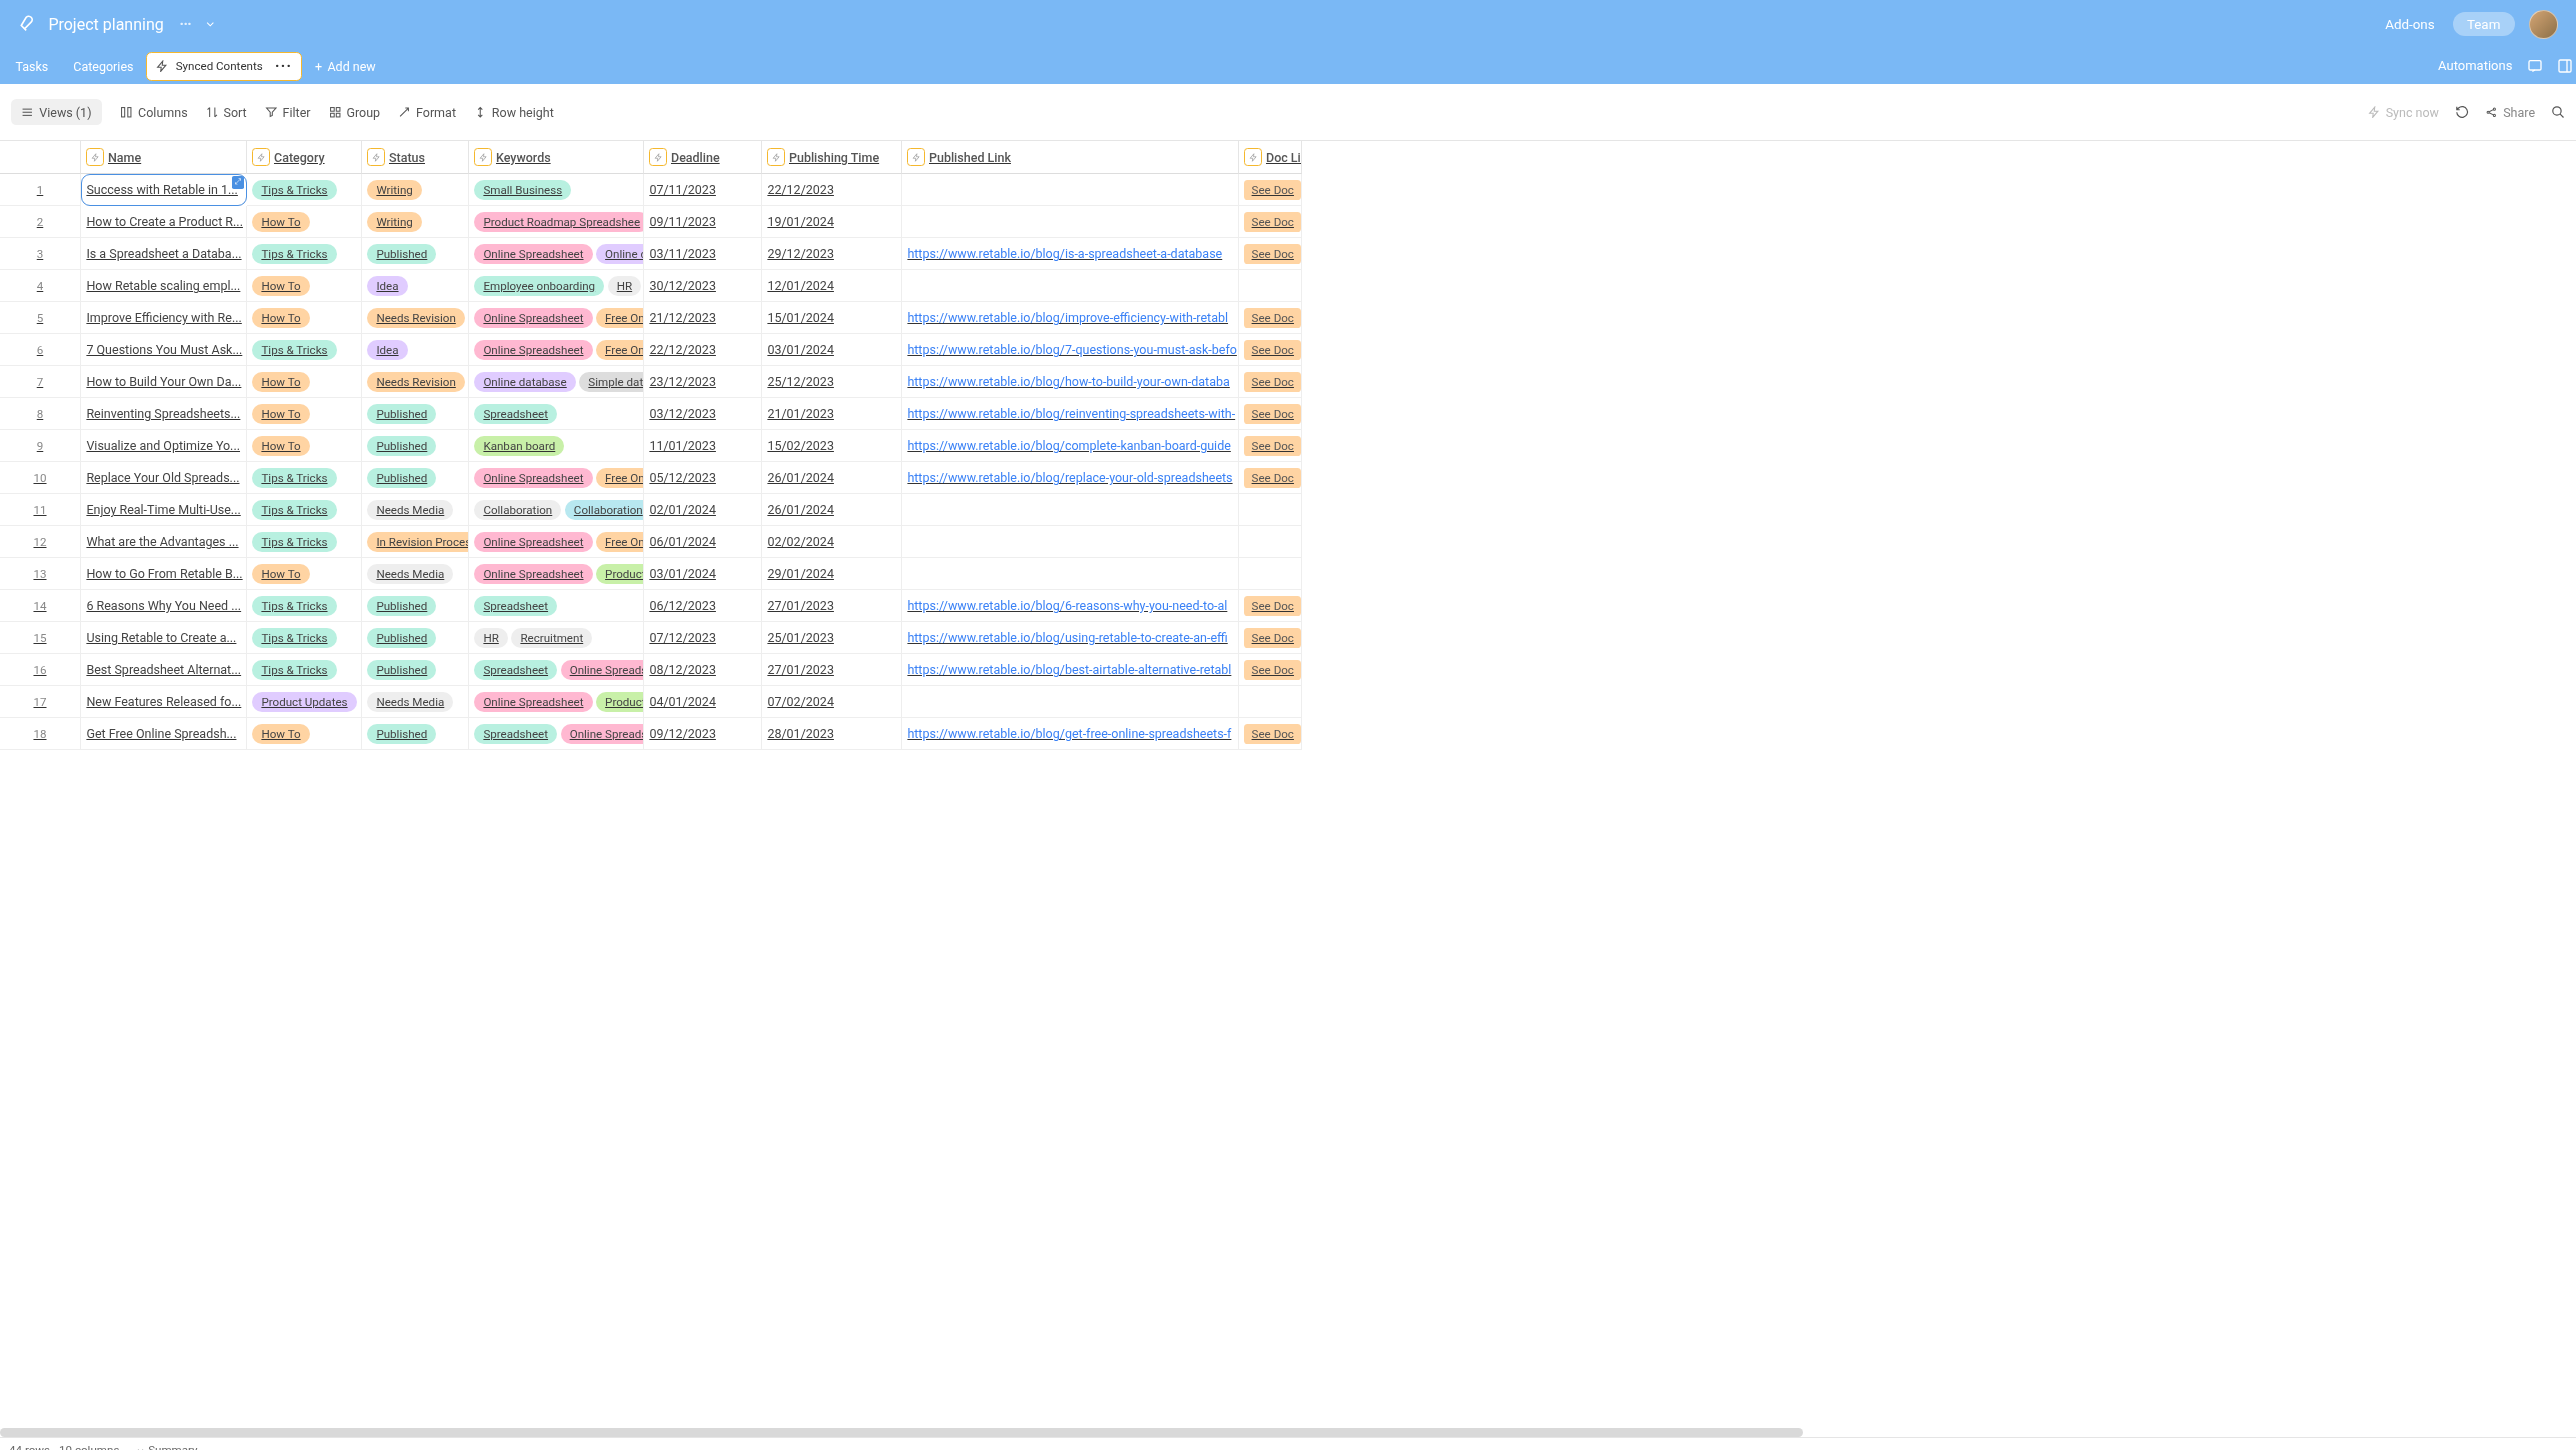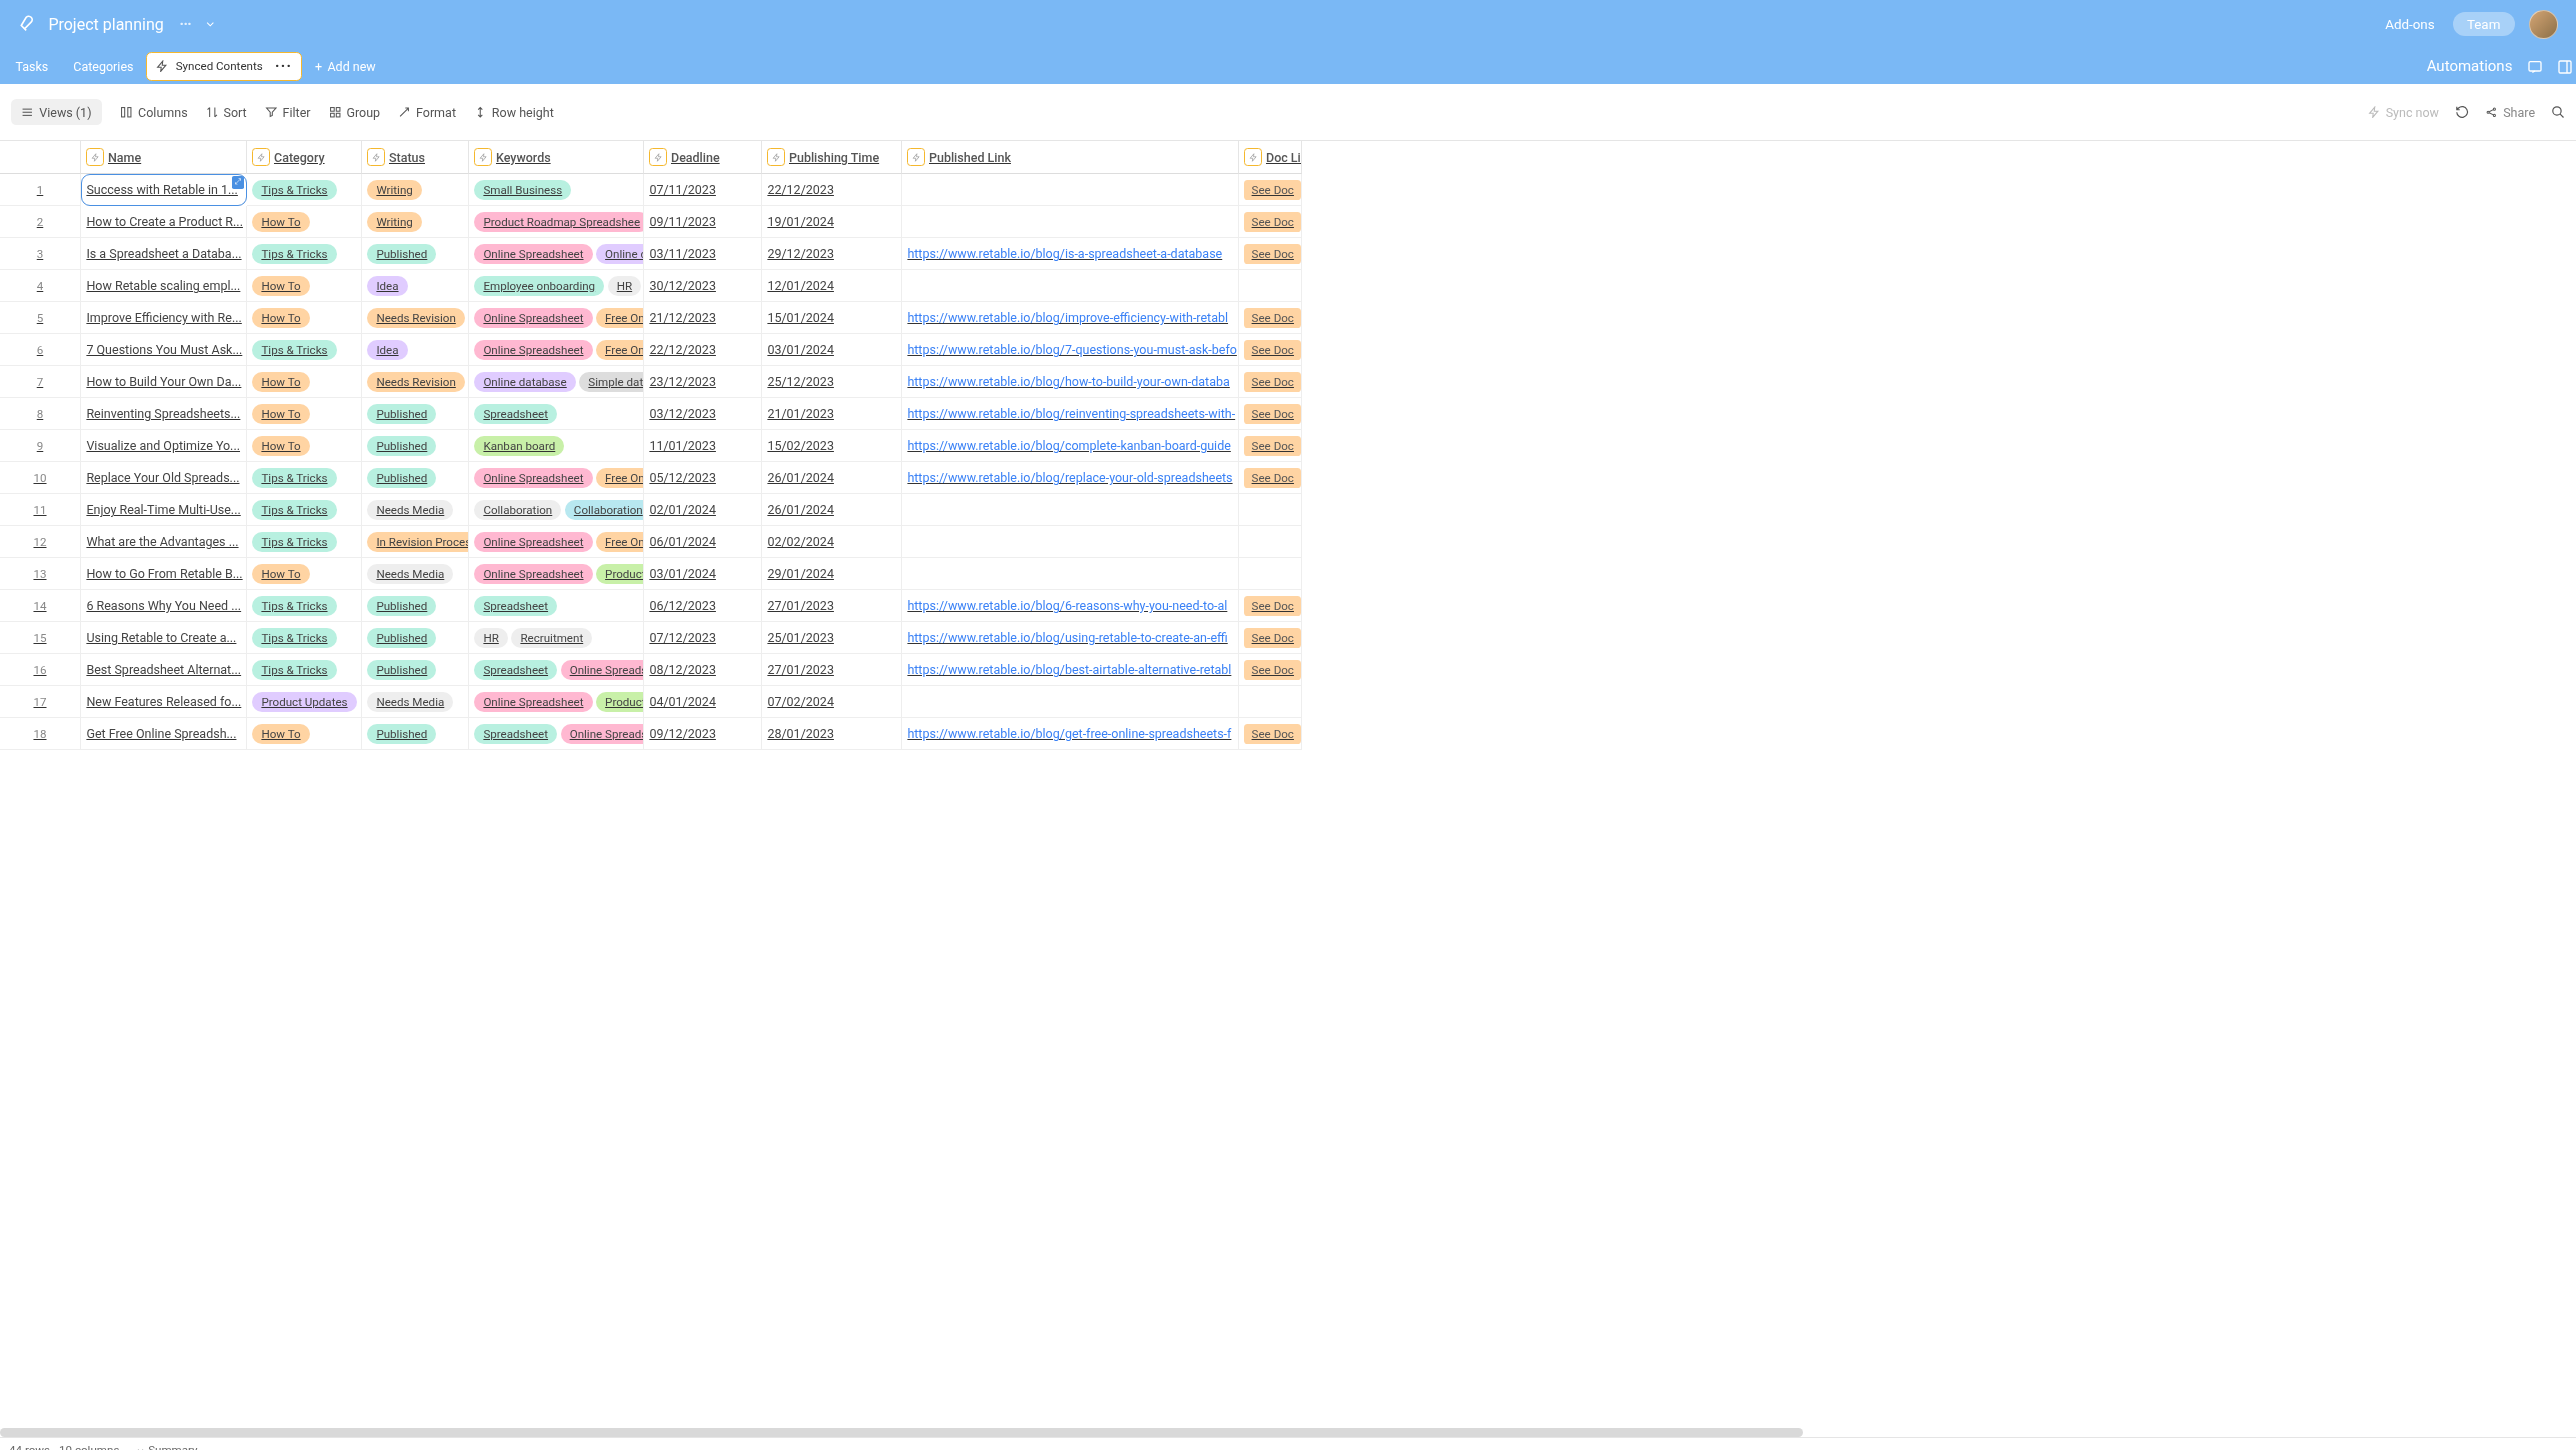--- a/index.html
+++ b/index.html
@@ -14,21 +14,21 @@
 .topbar .addons { margin-right: 18px; font-size: 13.4px; }
 .topbar .team-badge { background: rgba(255,255,255,0.35); padding: 4.5px 14.3px; border-radius: 14.3px; font-size: 13.4px; margin-right: 14.3px; }
 .avatar { width: 29px; height: 29px; border-radius: 50%; background: linear-gradient(135deg,#d4a574,#8b6f47); border: 1.8px solid rgba(255,255,255,0.5); }
 
 .tabsrow { background: #7AB8F5; display: flex; align-items: center; height: 36px; padding: 0 3px; }
 .tabsrow .tab { color: #fff; padding: 0 12.5px; font-size: 12.5px; display: flex; align-items: center; height: 100%; }
 .tabsrow .synced { background: #fff; color: #333; border: 1.8px solid #F5B82E; border-radius: 5.4px; height: 29px; padding: 0 9px; display: flex; align-items: center; gap: 7.2px; }
 .tabsrow .synced .bolt { color: #333; }
 .tabsrow .tabdots { margin-left: 5.4px; letter-spacing: 1.8px; }
 .tabsrow .addnew { color: #fff; display: flex; align-items: center; gap: 5.4px; margin-left: 12.5px; font-size: 12.5px; }
-.tabsrow .right { margin-left: auto; display: flex; align-items: flex-end; gap: 14.3px; color: #fff; font-size: 15px; }
+.tabsrow .right { margin-left: auto; display: flex; align-items: flex-start; gap: 14.3px; color: #fff; font-size: 13px; }
 
 .toolbar { height: 57px; border-bottom: 0.9px solid #e5e5e5; display: flex; align-items: center; padding: 0 10.7px; gap: 18px; font-size: 12.5px; color: #555; }
 .toolbar .views-btn { background: #f0f0f0; border-radius: 5.4px; padding: 5.4px 10.7px; display: flex; align-items: center; gap: 5.4px; }
 .toolbar .tbtn { display: flex; align-items: center; gap: 5.4px; }
 .toolbar .right { margin-left: auto; display: flex; align-items: center; gap: 16px; color: #888; }
 .toolbar .syncnow { color: #bbb; display: flex; align-items: center; gap: 5.4px; }
 
 .grid-wrap { position: relative; height: calc(100vh - 48px - 36px - 45px - 25px); overflow: hidden; text-decoration: underline; }
 .grid { display: grid; grid-template-columns: 81px 166px 115px 107px 175px 118px 140px 337px 63px; }
 .headcell { border-right: 0.9px solid #e5e5e5; border-bottom: 0.9px solid #ddd; background: #fff; padding: 7.2px 5.4px; display: flex; align-items: center; gap: 3.6px; font-weight: 500; color: #555; font-size: 12.5px; white-space: nowrap; overflow: hidden; }

